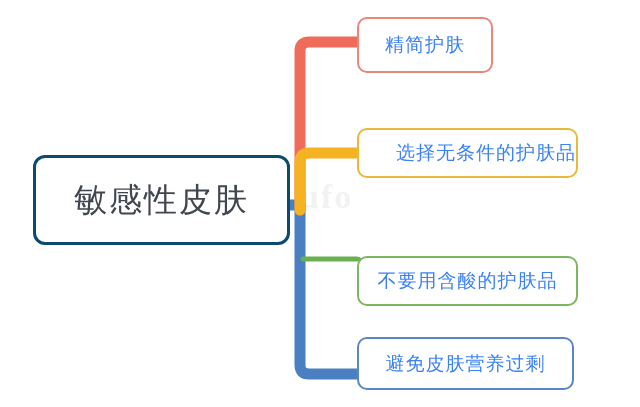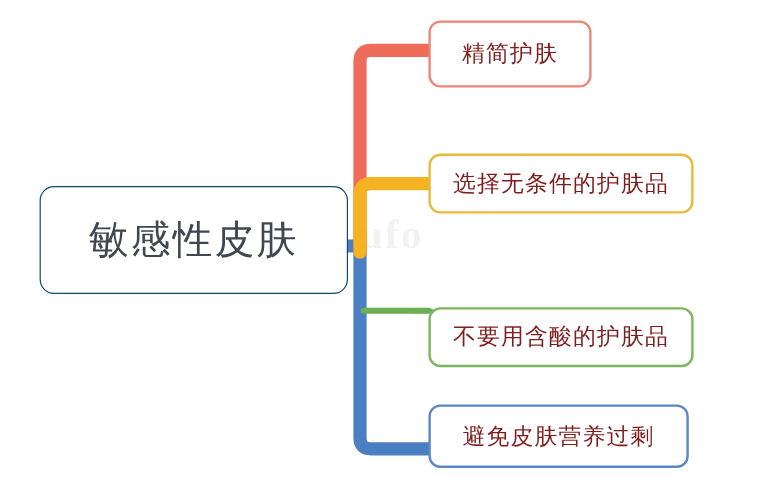--- a/index.html
+++ b/index.html
@@ -36,29 +36,29 @@
     white-space: nowrap;
     font-family: Liberation Serif, serif;
   }
   .node {
     position: absolute;
     box-sizing: border-box;
     background: #ffffff;
     display: flex;
     align-items: center;
     justify-content: center;
-    color: #7f1d1d;
+    color: #3b82f6;
     white-space: nowrap;
   }
   .node-root {
     left: 33px;
     top: 155px;
     width: 257px;
     height: 90px;
-    border: 1px solid #0c4a6e;
+    border: 3px solid #0c4a6e;
     border-radius: 12px;
     font-size: 33px;
     letter-spacing: 2px;
     color: #41464f;
   }
   .node-branch {
     border-width: 2px;
     border-style: solid;
     border-radius: 10px;
     font-size: 19px;
@@ -70,20 +70,21 @@
     width: 136px;
     height: 56px;
     border-color: #e98878;
   }
   .node-b1 {
     left: 357px;
     top: 128px;
     width: 221px;
     height: 50px;
     border-color: #e8b93a;
+    justify-content: flex-end;
   }
   .node-b2 {
     left: 357px;
     top: 234px;
     width: 221px;
     height: 50px;
     border-color: #7cb660;
     margin-top: 22px;
   }
   .node-b3 {

